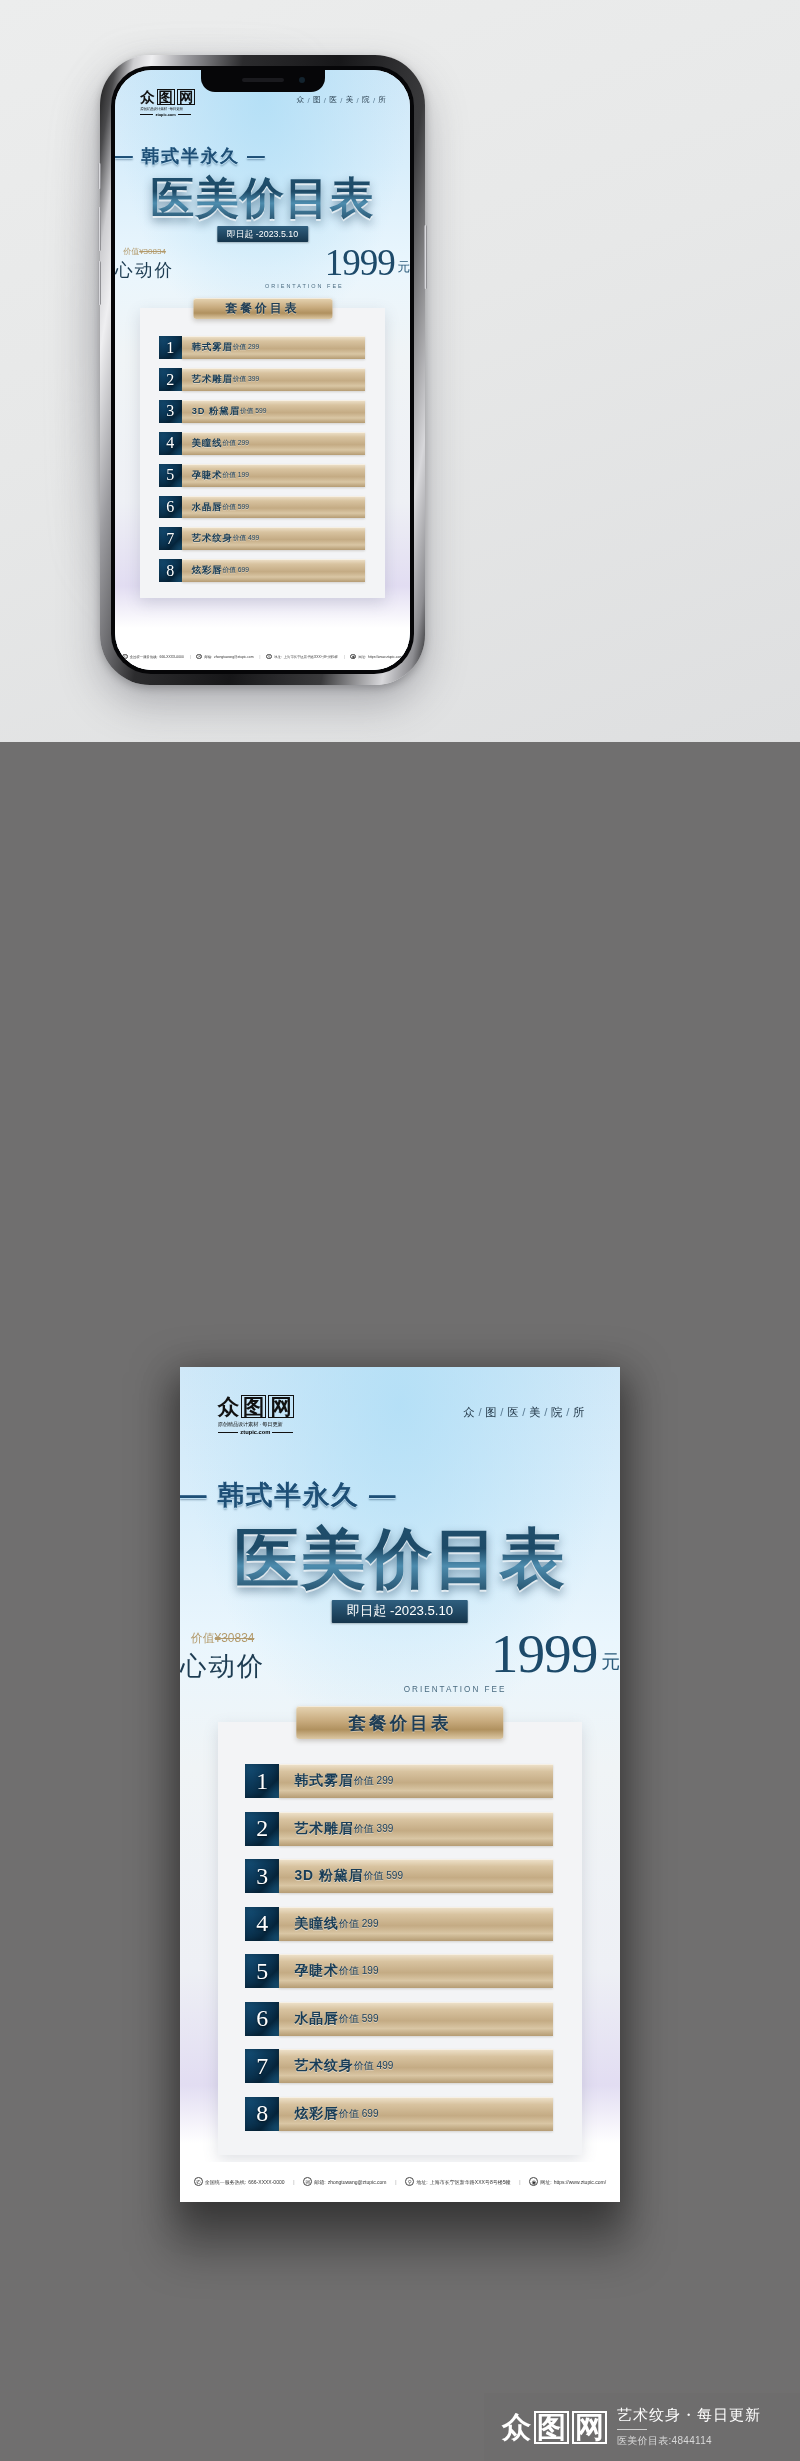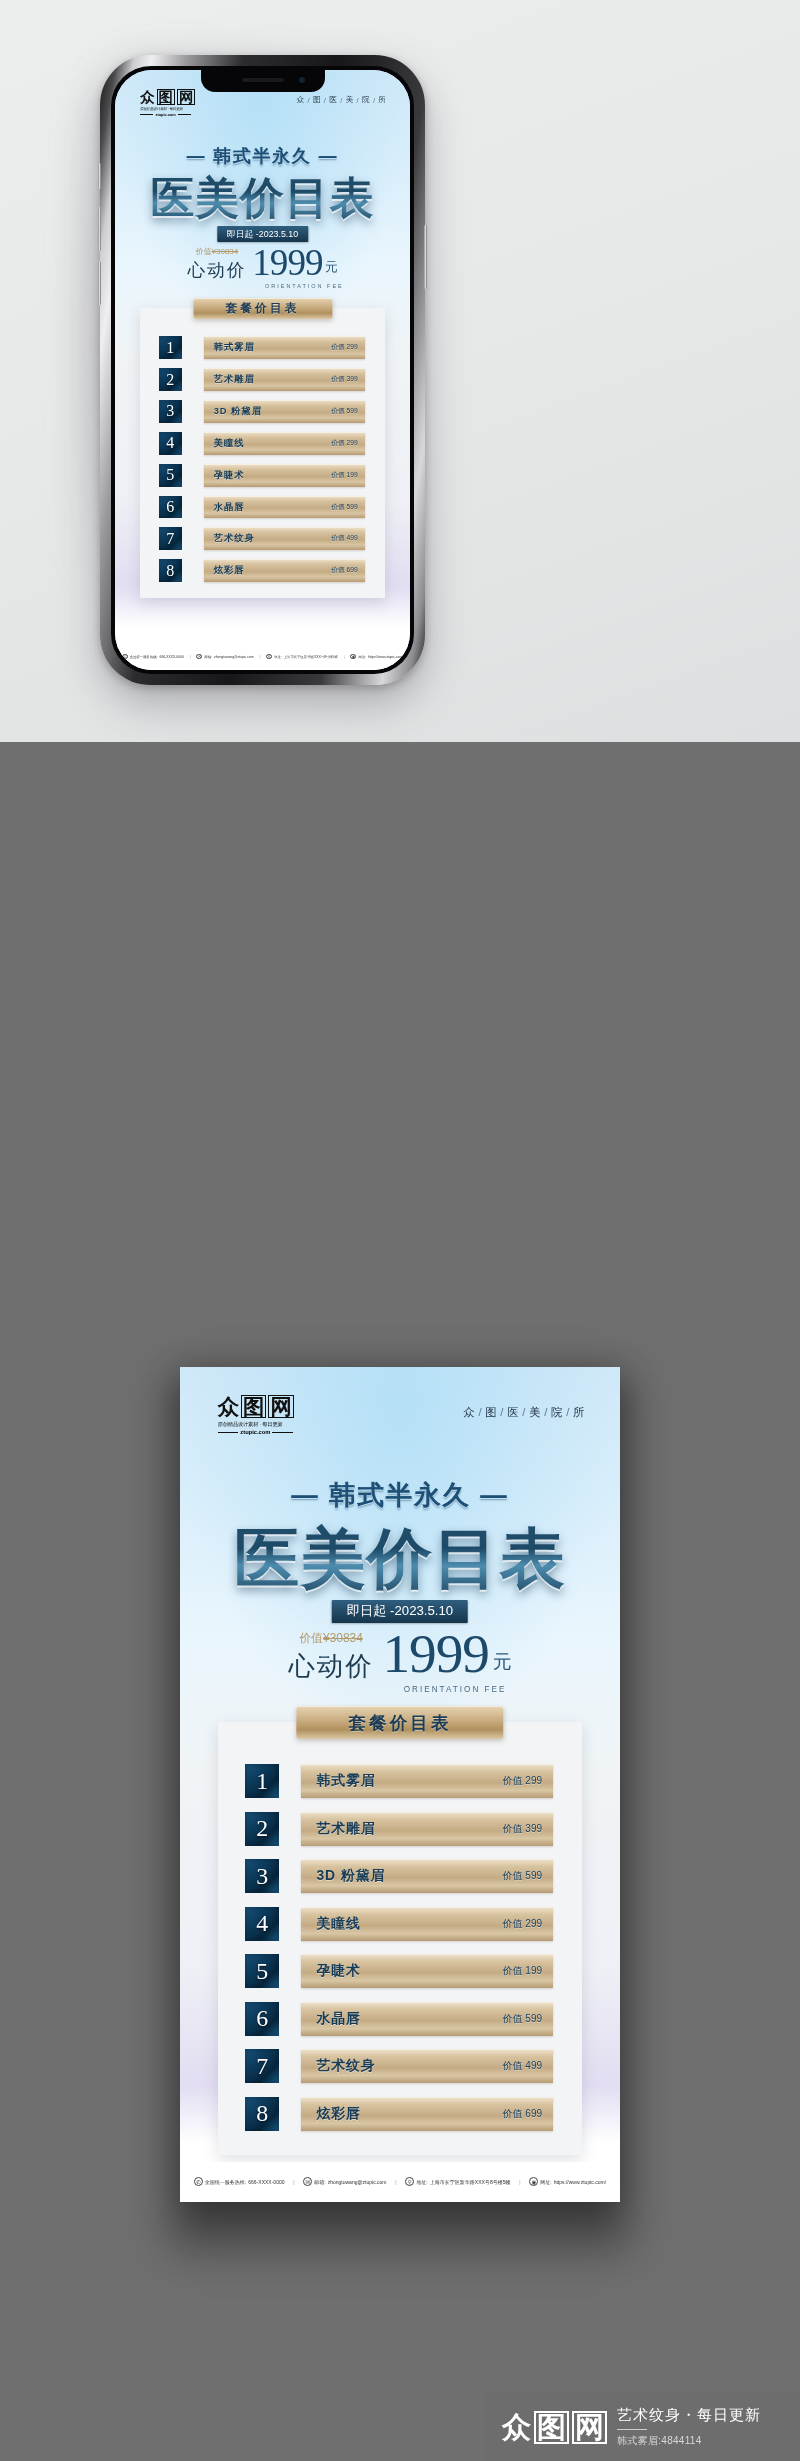--- a/index.html
+++ b/index.html
@@ -114,21 +114,21 @@
 
   
   .nav {
     position: absolute; z-index: 6; display:flex; align-items:center;
     color:#253a4a; white-space:nowrap; letter-spacing:.5px;
   }
   .nav .sep { color:#5a7b92; margin:0 2px; }
 
   
   .sub-title {
-    position:absolute; z-index:6; width:100%; text-align:center;
+    position:absolute; z-index:6; width:100%; 
     font-weight:700; letter-spacing:2px;
     color:#1e4f76;
     text-shadow: 0 1px 0 #bfe0f3, 0 2px 2px rgba(20,60,95,.45);
     background: linear-gradient(180deg,#5f9bc4 0%, #2a6390 40%, #16456b 100%);
     -webkit-background-clip: text; background-clip: text;
   }
   .main-title {
     position:absolute; z-index:6; width:100%; text-align:center;
     font-weight:700; letter-spacing:1px;
     color:#17384f;
@@ -140,21 +140,21 @@
   .date-banner {
     position:absolute; z-index:6; left:50%; transform:translateX(-50%);
     background: linear-gradient(180deg,#2f5f7f,#15354c);
     color:#ffffff; display:flex; align-items:center; justify-content:center;
     white-space:nowrap; border-radius:1px;
     box-shadow:0 1px 2px rgba(0,0,0,.25);
   }
 
   
   .price-row { position:absolute; z-index:6; width:100%; display:flex;
-               align-items:flex-end; justify-content:center; }
+               align-items:flex-end; justify-content:space-between; }
   .price-left { text-align:center; }
   .orig-price { color:#b39a6b; text-decoration: line-through; white-space:nowrap; }
   .heart-price { color:#1d3c52; font-weight:400; letter-spacing:2px; white-space:nowrap;font-family:Liberation Mono, monospace; }
   .price-main {
     color:#1d4a6a; font-weight:400; line-height:.95; letter-spacing:-1px;
     font-family:Liberation Serif, serif;
   }
   .price-unit { color:#2a5a7a; font-weight:400; }
   .price-en { color:#4a6b80; letter-spacing:2px; text-align:center; }
 
@@ -177,24 +177,23 @@
   .row { position:relative; display:flex; align-items:stretch; }
   .row-num {
     background: linear-gradient(135deg,#17557f 0%, #0d3c5e 35%, #06263d 70%, #1b5f89 100%);
     color:#fff; display:flex; align-items:center; justify-content:center;
     font-family:"Liberation Serif","DejaVu Serif",serif; font-weight:400;
     text-shadow: 0 1px 2px rgba(0,0,0,.6);
     box-shadow: inset 0 0 6px rgba(0,0,0,.35);
     flex: none;
   }
   .row-bar {
-    flex:1; display:flex; align-items:center; justify-content:space-between;
+    flex:1; display:flex; align-items:center; 
     background: linear-gradient(180deg,#efe3cd 0%, #d8c3a0 22%, #c4ab84 55%, #d9c6a4 78%, #b59c74 100%);
     box-shadow: inset 0 1px 0 rgba(255,255,255,.5), 0 1px 2px rgba(100,90,70,.22);
-    margin-left: 22px;
   }
   .row-name { color:#173c57; font-weight:700; letter-spacing:1px; white-space:nowrap;
               text-shadow:0 1px 0 rgba(255,255,255,.45); }
   .row-price { color:#1d4260; white-space:nowrap; text-shadow:0 1px 0 rgba(255,255,255,.4); }
 
   
   .footer {
     position:absolute; left:0; bottom:0; width:100%; background:#fff; z-index:9;
     display:flex; align-items:center; justify-content:center;
     color:#333; white-space:nowrap; overflow:hidden;
@@ -558,16 +557,16 @@
 
   <div id="brandbar">
     <div class="bb-logo">
       <span class="bb-g">众</span>
       <span class="bb-g bb-box">图</span>
       <span class="bb-g bb-box">网</span>
     </div>
     <div class="bb-right">
       <div class="bb-title">艺术纹身・每日更新</div>
       <div class="bb-rule"></div>
-      <div class="bb-id">韩式雾眉:4844114</div>
+      <div class="bb-id">医美价目表:4844114</div>
     </div>
   </div>
 </div>
 
 </body></html>

